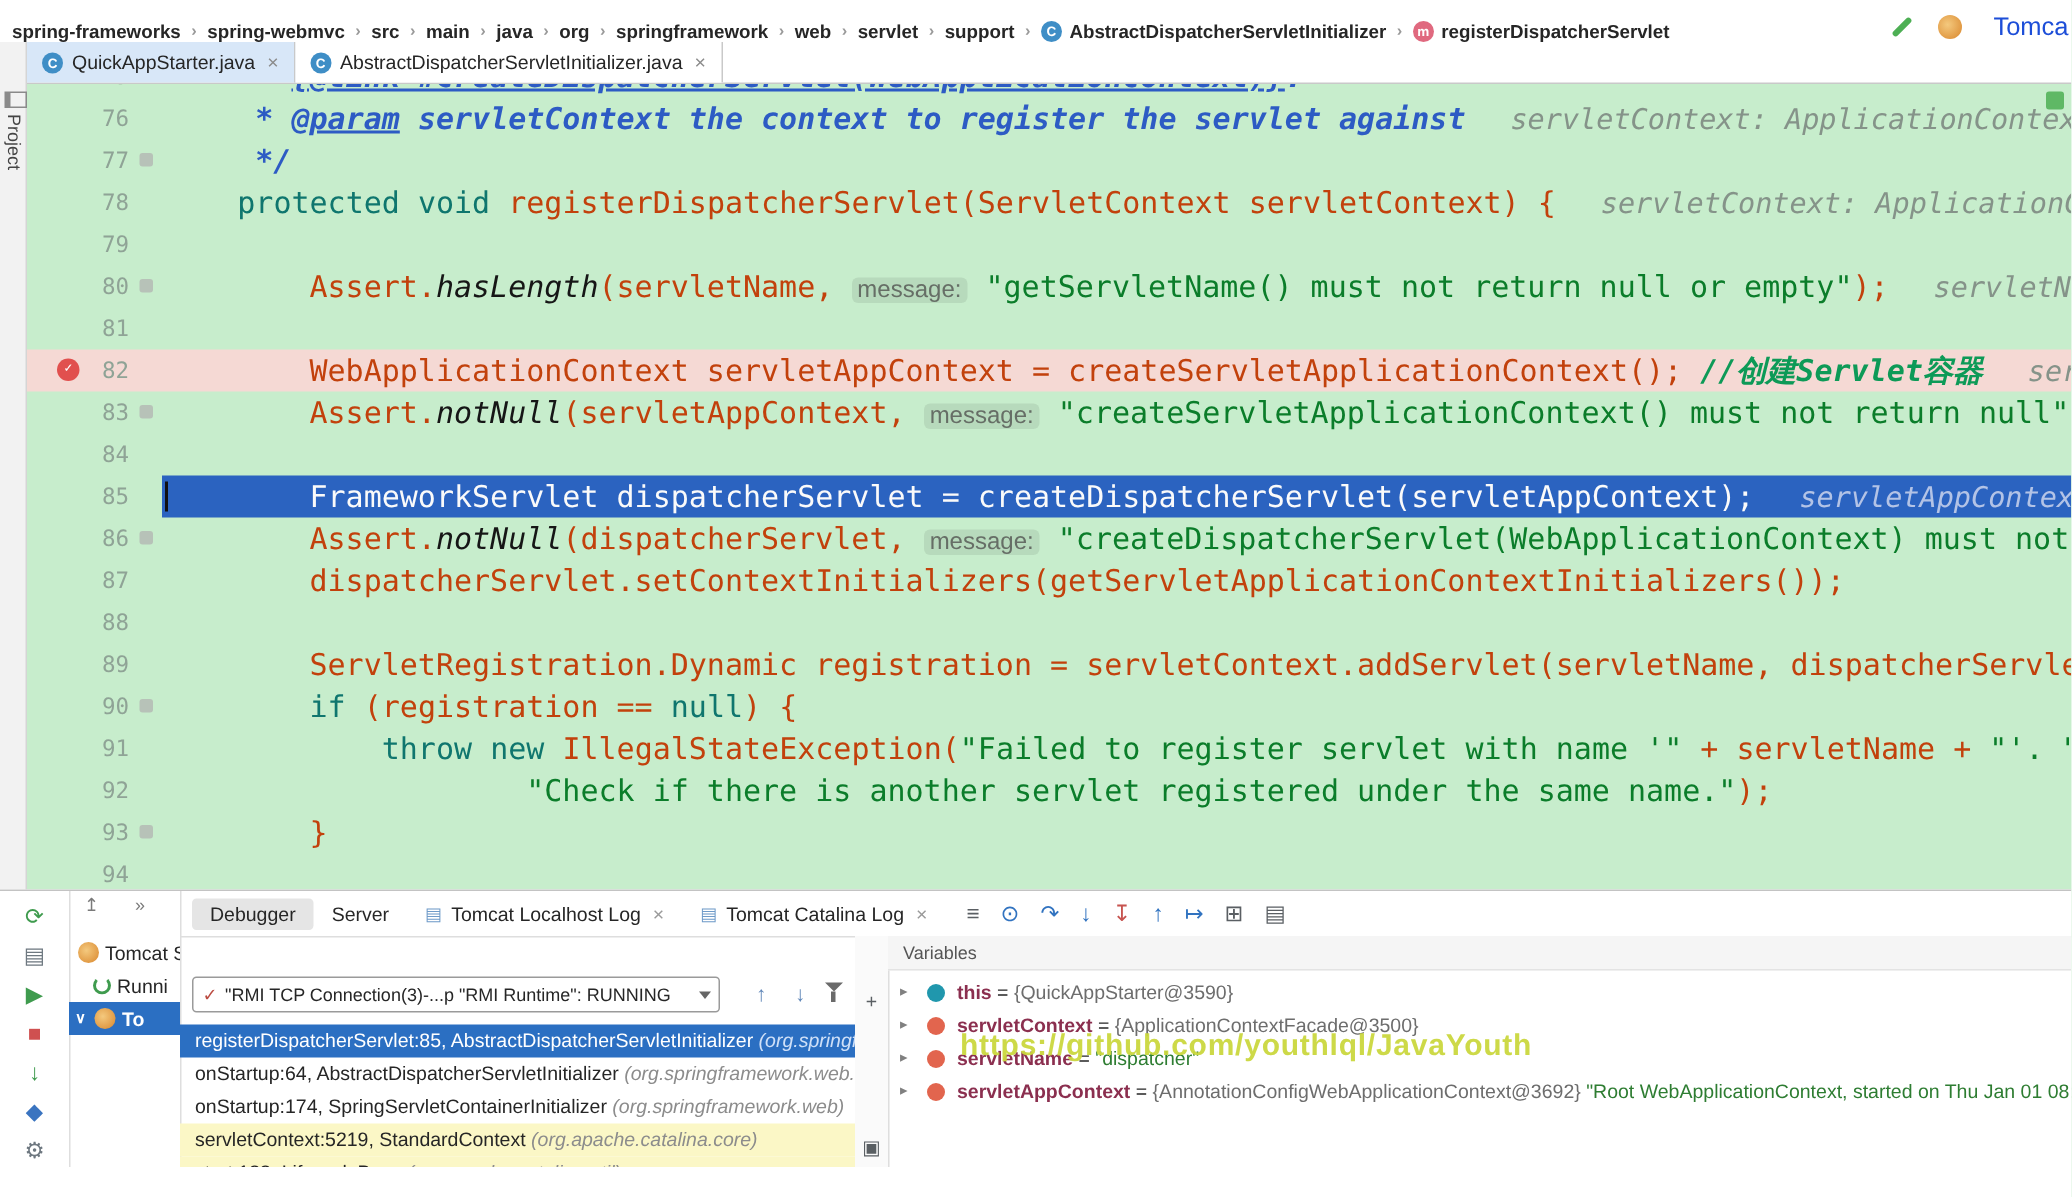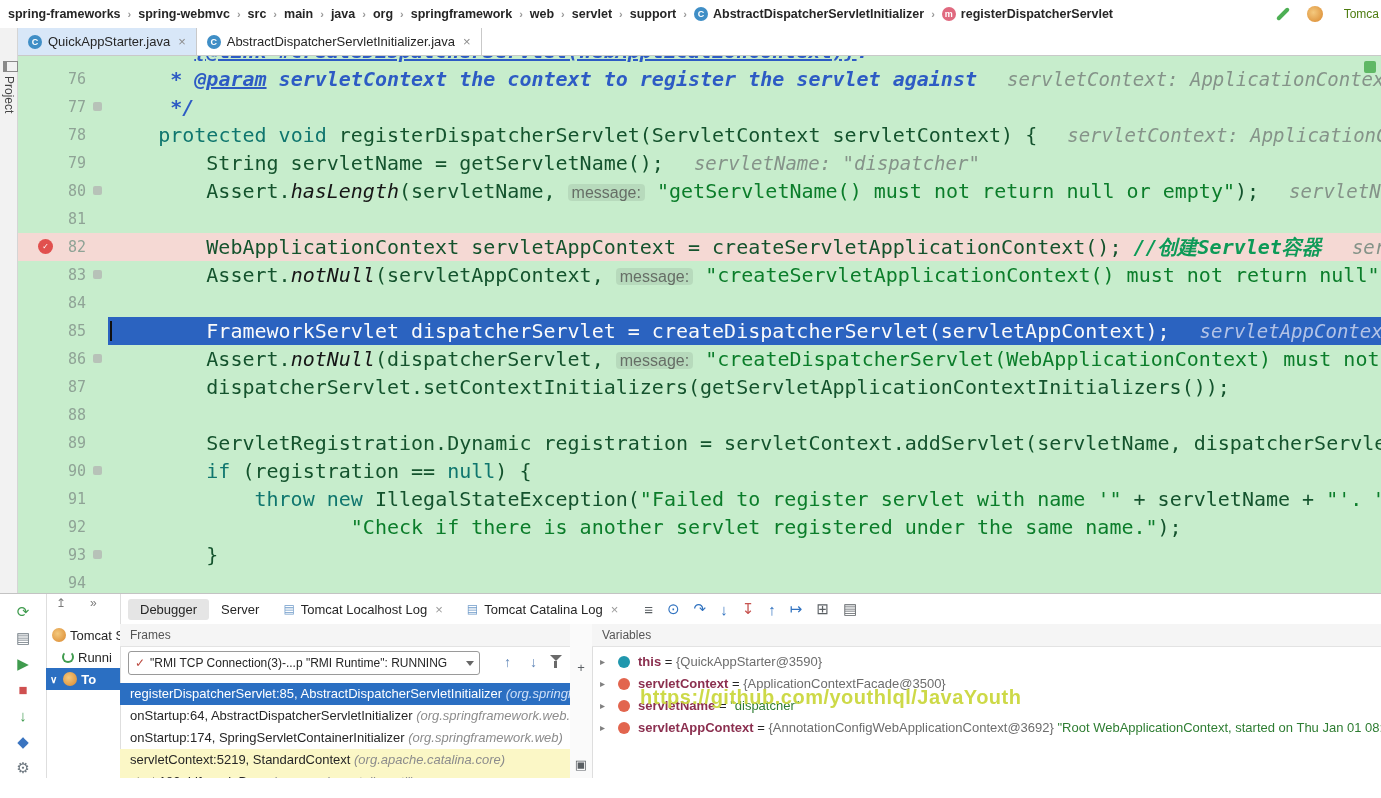--- a/index.html
+++ b/index.html
@@ -1,29 +1,29 @@
 <!DOCTYPE html>
 <html><head>
 <meta charset="utf-8">
 <style>
   html,body{margin:0;padding:0;overflow:hidden}
   body{width:1381px;height:798px;font-family:"Liberation Sans",sans-serif;background:#fff}
   #app{position:relative;width:1381px;height:798px;background:#fff;overflow:hidden}
 
   
-  .breadcrumb-bar{position:absolute;left:0;top:0;width:100%;height:28px;background:#fff;display:flex;align-items:center;box-sizing:border-box;padding-left:8px}
+  .breadcrumb-bar{position:absolute;left:0;top:0;width:100%;height:28px;background:#fff;display:flex;align-items:flex-end;box-sizing:border-box;padding-left:8px}
   .crumbs{display:flex;align-items:center;white-space:nowrap;overflow:hidden;flex:1}
   .crumb{font-weight:bold;font-size:12.5px;color:#262626;display:flex;align-items:center;gap:5px}
   .crumb-sep{margin:0 7px;color:#999;font-size:11px;font-weight:bold}
   .badge{display:inline-block;width:14px;height:14px;border-radius:50%;color:#fff;font-size:9px;line-height:14px;text-align:center;font-weight:bold}
   .badge-class{background:#3f8ec6}
   .badge-method{background:#e0697f}
   .bc-right{display:flex;align-items:center;gap:16px;padding-right:2px}
   .pencil{width:4px;height:16px;background:#4daf54;border-radius:2px;transform:rotate(45deg);margin-right:6px}
-  .tomcat-chip{display:flex;align-items:center;gap:21px;font-size:12px;color:#4d7c0f;white-space:nowrap}
+  .tomcat-chip{display:flex;align-items:center;gap:21px;font-size:17px;color:#1d4ed8;white-space:nowrap}
   .tom-ic{width:14px;height:14px;border-radius:50%;background:radial-gradient(circle at 40% 40%,#f4c97e,#d9862c);flex:none}
   .tom-ic.big{width:16px;height:16px}
 
   
   .project-strip{position:absolute;left:0;top:28px;width:18px;height:565px;background:#f2f2f2;border-right:1px solid #d5d5d5;box-sizing:border-box}
   .strip-ic{position:absolute;top:33px;left:3px;width:10px;height:9px;border:1px solid #8a8a8a;border-left-width:4px}
   .strip-label{position:absolute;top:48px;left:2px;writing-mode:vertical-rl;font-size:12px;color:#444}
 
   
   .tabbar{position:absolute;left:18px;top:28px;right:0;height:28px;background:#fff;border-bottom:1px solid #c9c9c9;display:flex;box-sizing:border-box}
@@ -36,21 +36,21 @@
   .editor{position:absolute;left:18px;top:56px;width:1363px;height:537px;background:#c7edcc;overflow:hidden}
   .gcell{position:absolute;left:0;width:90px;height:28px;font:15px/28px "DejaVu Sans Mono",monospace;color:#8fa396;text-align:right;padding-right:22px;box-sizing:border-box}
   .gcell.bp{background:#f5d9d4}
   .lock{position:absolute;right:6px;top:9px;width:9px;height:9px;background:#b7c2b8;border-radius:2px}
   .bp-ic{position:absolute;left:20px;top:6px;width:15px;height:15px;border-radius:50%;background:#e1504e;color:#fff;font-size:9px;line-height:15px;text-align:center}
   .crow{position:absolute;left:90px;right:0;height:28px}
   .crow.bp{background:#f5d9d4}
   .crow.cur{background:#2b63c0}
   .cline{position:absolute;left:2px;top:0;right:0;height:28px;font:20px/28px "DejaVu Sans Mono",monospace;white-space:pre;color:#161616;overflow:hidden}
   .caret{position:absolute;left:2px;top:4px;width:2px;height:20px;background:#101010;z-index:3}
-  .sg-plain{color:#14532d}
+  .sg-plain{color:#c2410c}
   .sg-kw{color:#0f766e}
   .sg-str{color:#0b7d2a}
   .sg-sm{color:#161616;font-style:italic}
   .sg-doc{color:#2d5bc4;font-style:italic;font-weight:bold}
   .sg-docu{color:#2d5bc4;font-style:italic;font-weight:bold;text-decoration:underline}
   .sg-cmt{color:#0d9a57;font-style:italic;font-weight:bold}
   .sg-chip{background:rgba(0,0,0,.08);color:#666e66;border-radius:4px;padding:0 4px;font-family:"Liberation Sans",sans-serif;font-size:16px}
   .sg-dbg{color:#859389;font-style:italic;margin-left:30px;font-size:19px}
   .crow.cur .sg-plain{color:#fafafa}
   .crow.cur .sg-dbg{color:#b3c3e6}
@@ -183,23 +183,20 @@
       </div>
       <div class="gcell" style="top: 37px;">77<span class="lock"></span></div>
       <div class="crow" style="top: 37px;">
         <div class="cline"><span class="sg-doc">     */</span></div>
       </div>
       <div class="gcell" style="top: 65px;">78</div>
       <div class="crow" style="top: 65px;">
         <div class="cline"><span class="sg-plain">    </span><span class="sg-kw">protected</span><span class="sg-plain"> </span><span class="sg-kw">void</span><span class="sg-plain"> registerDispatcherServlet(ServletContext servletContext) {</span><span class="sg-dbg">servletContext: ApplicationContextFacade@3500</span></div>
       </div>
       <div class="gcell" style="top: 93px;">79</div>
-      <div class="crow" style="top: 93px;">
-        <div class="cline"><span class="sg-plain">        String servletName = getServletName();</span><span class="sg-dbg">servletName: "dispatcher"</span></div>
-      </div>
       <div class="gcell" style="top: 121px;">80<span class="lock"></span></div>
       <div class="crow" style="top: 121px;">
         <div class="cline"><span class="sg-plain">        Assert.</span><span class="sg-sm">hasLength</span><span class="sg-plain">(servletName, </span><span class="sg-chip">message:</span><span class="sg-plain"> </span><span class="sg-str">"getServletName() must not return null or empty"</span><span class="sg-plain">);</span><span class="sg-dbg">servletName: "dispatcher"</span></div>
       </div>
       <div class="gcell" style="top: 149px;">81</div>
       <div class="crow" style="top: 149px;">
         <div class="cline"></div>
       </div>
       <div class="gcell bp" style="top: 177px;">82<span class="bp-ic">✓</span></div>
       <div class="crow bp" style="top: 177px;">
@@ -311,21 +308,20 @@
               <span class="tool" style="color: rgb(49, 115, 192);">↓</span>
               <span class="tool" style="color: rgb(199, 84, 80);">↧</span>
               <span class="tool" style="color: rgb(49, 115, 192);">↑</span>
               <span class="tool" style="color: rgb(49, 115, 192);">↦</span>
               <span class="tool" style="color: rgb(90, 95, 99);">⊞</span>
               <span class="tool" style="color: rgb(90, 95, 99);">▤</span>
             </div>
         </div>
 
         <div class="frames">
-          <div class="pane-hd"><span>Frames</span></div>
           <div class="thread-dd">
             <span class="dd-check">✓</span>
             <span class="dd-text">"RMI TCP Connection(3)-...p "RMI Runtime": RUNNING</span>
             <span class="dd-arrow"></span>
           </div>
           <span class="f-nav" style="left:384px">↑</span>
           <span class="f-nav" style="left:410px">↓</span>
           <span class="funnel"></span>
           <div id="frame-rows">
               <div class="frow selected" style="top: 59px;"><span>registerDispatcherServlet:85, AbstractDispatcherServletInitializer </span><span class="pkg">(org.springframework.web.servlet.support)</span></div>

